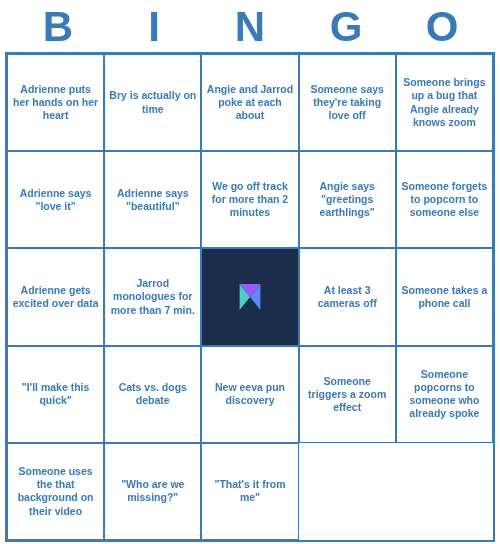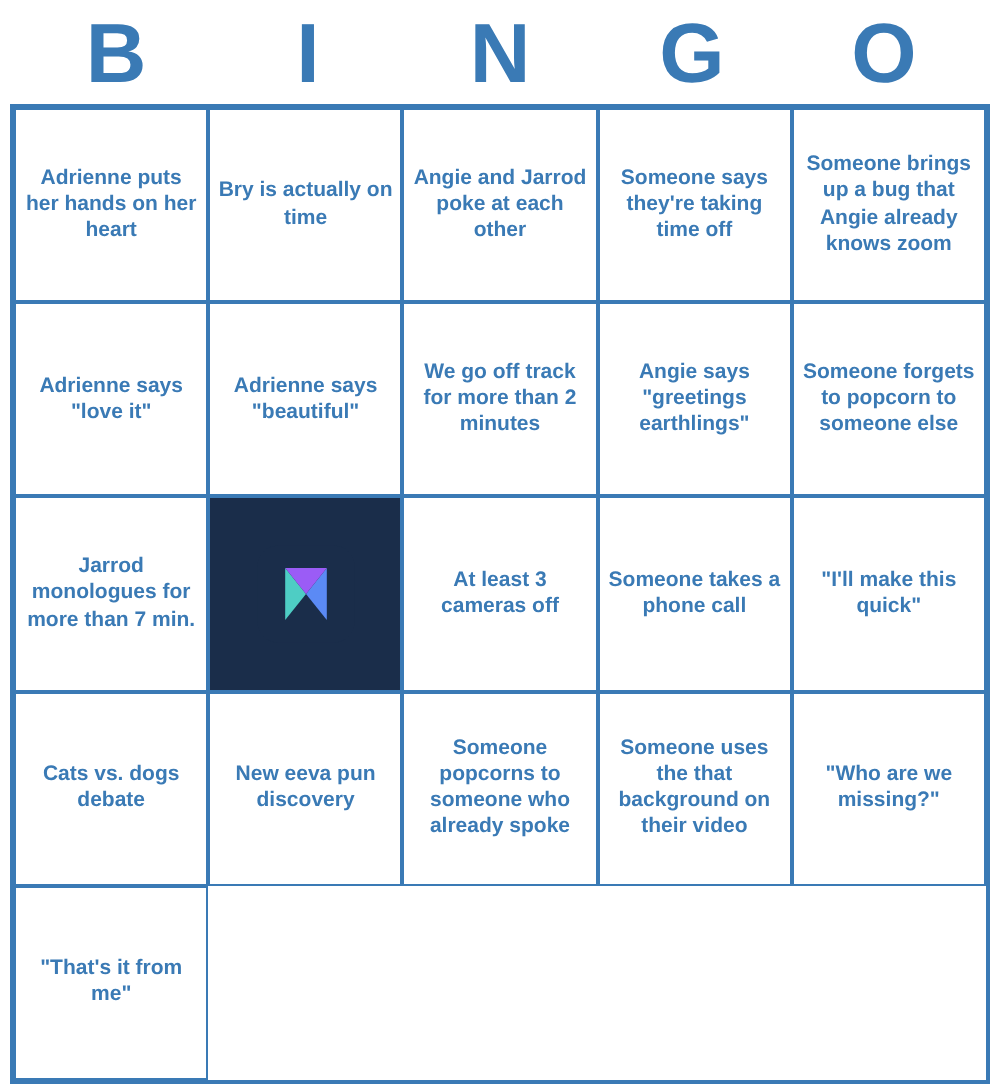--- a/index.html
+++ b/index.html
@@ -67,39 +67,41 @@
 <span class="bingo-letter">B</span>
     <span class="bingo-letter">I</span>
     <span class="bingo-letter">N</span>
     <span class="bingo-letter">G</span>
     <span class="bingo-letter">O</span>
   </div>
 
 <div id="bingo-grid">
 <div class="bingo-cell">Adrienne puts her hands on her heart</div>
     <div class="bingo-cell">Bry is actually on time</div>
-    <div class="bingo-cell">Angie and Jarrod poke at each other</div>
-    <div class="bingo-cell">Someone says they're taking time off</div>
+    <div class="bingo-cell">Angie and Jarrod poke at each about</div>
+    <div class="bingo-cell">Someone says they're taking love off</div>
     <div class="bingo-cell">Someone brings up a bug that Angie already knows zoom</div>
     <div class="bingo-cell">Adrienne says "love it"</div>
     <div class="bingo-cell">Adrienne says "beautiful"</div>
     <div class="bingo-cell">We go off track for more than 2 minutes</div>
     <div class="bingo-cell">Angie says "greetings earthlings"</div>
     <div class="bingo-cell">Someone forgets to popcorn to someone else</div>
+    <div class="bingo-cell">Adrienne gets excited over data</div>
     <div class="bingo-cell">Jarrod monologues for more than 7 min.</div>
     <div class="bingo-cell free">
       <svg class="free-icon" viewBox="0 0 60 60">
         <rect x="2" y="2" width="56" height="56" rx="12" ry="12" fill="#1a2d4a"></rect>
         <polygon points="18,15 30,30 18,45" fill="#4ecdc4"></polygon>
         <polygon points="42,15 30,30 42,45" fill="#5b8af5"></polygon>
         <polygon points="18,15 30,30 42,15" fill="#9b5cf6"></polygon>
       </svg>
     </div>
     <div class="bingo-cell">At least 3 cameras off</div>
     <div class="bingo-cell">Someone takes a phone call</div>
     <div class="bingo-cell">"I'll make this quick"</div>
     <div class="bingo-cell">Cats vs. dogs debate</div>
     <div class="bingo-cell">New eeva pun discovery</div>
+    <div class="bingo-cell">Someone triggers a zoom effect</div>
     <div class="bingo-cell">Someone popcorns to someone who already spoke</div>
     <div class="bingo-cell">Someone uses the that background on their video</div>
     <div class="bingo-cell">"Who are we missing?"</div>
     <div class="bingo-cell">"That's it from me"</div>
   </div>
 
 </body></html>

